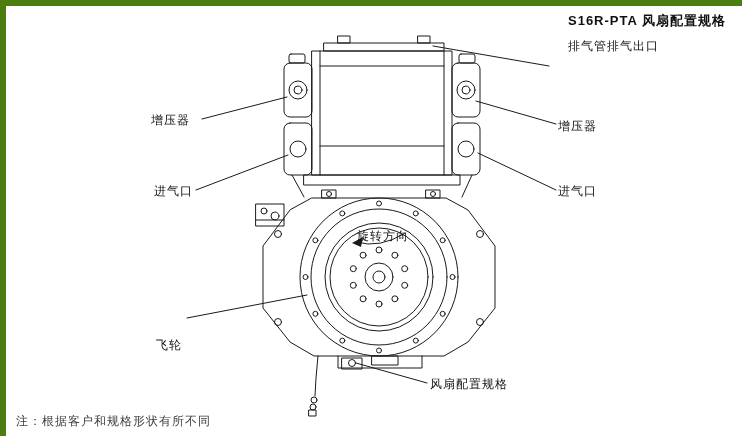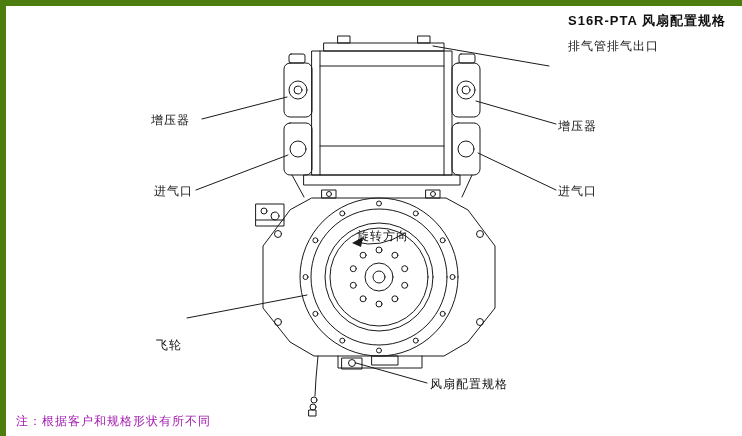--- a/index.html
+++ b/index.html
@@ -38,21 +38,21 @@
     font-size: 13px;
     font-weight: bold;
     color: #111111;
     letter-spacing: 1px;
   }
   .note {
     position: absolute;
     left: 10px;
     top: 407px;
     font-size: 12px;
-    color: #a21caf;
+    color: #404040;
     letter-spacing: 1px;
   }
 </style>
 </head>
 <body>
 
 <div class="page">
 
   <svg class="drawing" viewBox="0 0 742 436" xmlns="http://www.w3.org/2000/svg">
     <g stroke="#1a1a1a" fill="none" stroke-width="1" stroke-linecap="round" stroke-linejoin="round">

